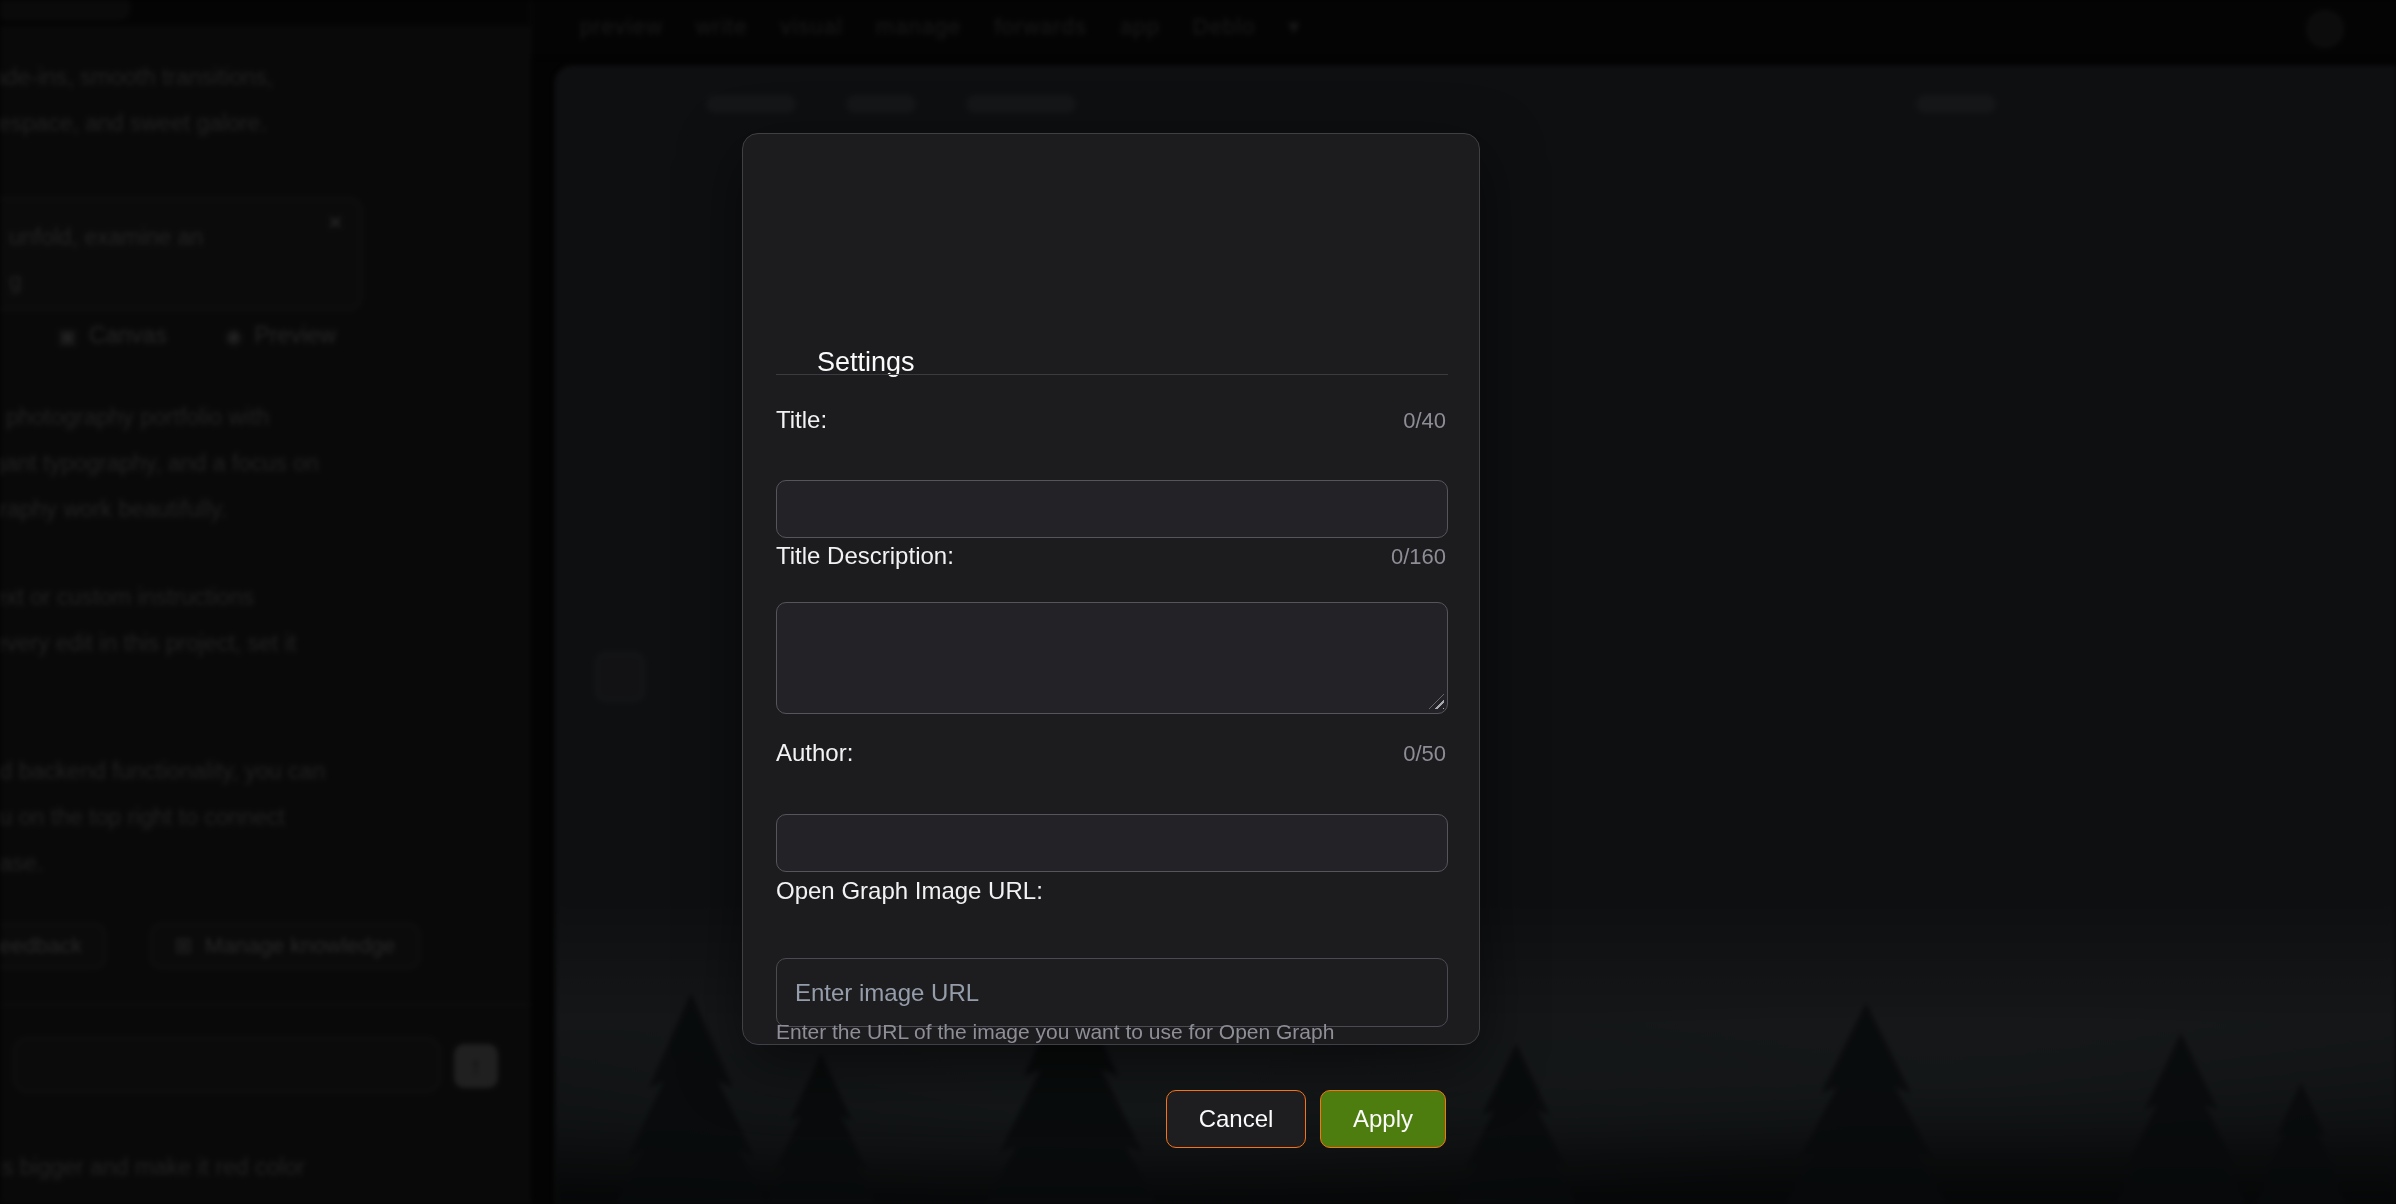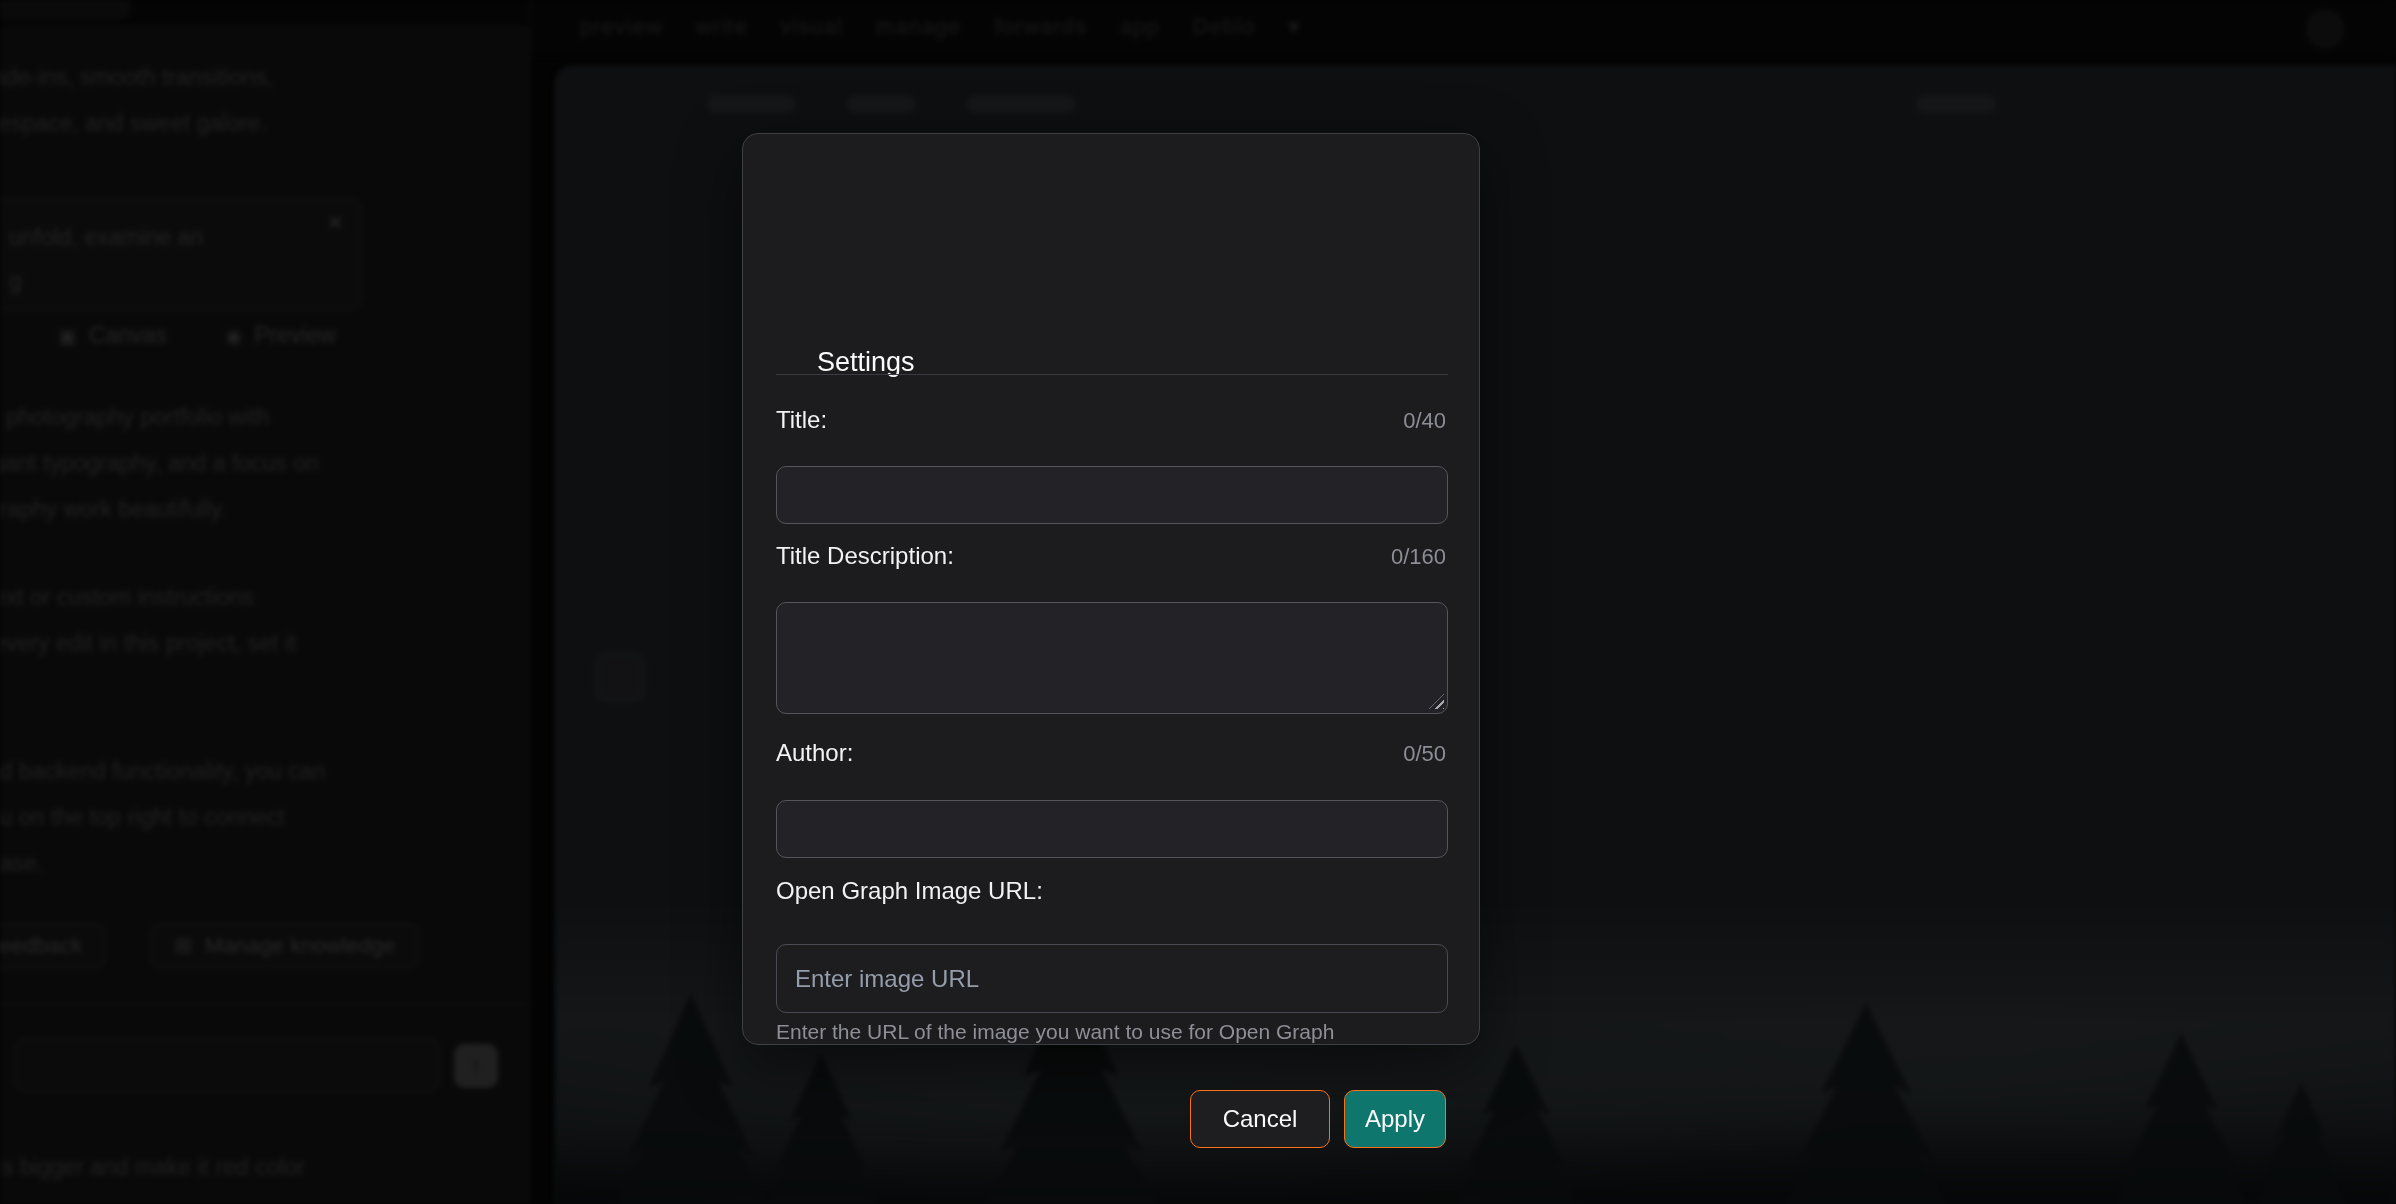--- a/index.html
+++ b/index.html
@@ -53,37 +53,37 @@
 
   .overlay { position:absolute; inset:0; background:rgba(0,0,0,0.52); }
 
   
   .modal { position:absolute; left:742px; top:133px; width:738px; height:912px; background:#1c1c1f; border:1px solid #3f3f45; border-radius:16px; box-shadow:0 20px 60px rgba(0,0,0,0.5); }
   .modal-title { position:absolute; left:74px; top:178px; font-size:27px; font-weight:500; color:#fafafa;margin-top:35px; }
   .modal-divider { position:absolute; left:33px; top:240px; width:672px; height:1px; background:#3a3a40; }
 
   .field-label { position:absolute; left:33px; font-size:24px; color:#f2f2f4; }
   .field-counter { position:absolute; right:33px; font-size:22px; color:#8d8d96; }
-  .txt-input { position:absolute; left:33px; width:672px; background:#232327; border:1px solid #55555c; border-radius:10px; color:#eee; font-size:24px; padding:0 18px; outline:none; font-family:"Liberation Sans", sans-serif; }
+  .txt-input { position:absolute; left:33px; width:672px; background:#232327; border:1px solid #55555c; border-radius:10px; color:#eee; font-size:24px; padding:0 18px; outline:none; font-family:"Liberation Sans", sans-serif;margin-top:14px; }
   .lbl-title { top:272px; } .cnt-title { top:274px; }
   .in-title { top:332px; height:58px; }
   .lbl-meta { top:408px; } .cnt-meta { top:410px; }
   .in-meta { top:468px; height:112px; resize:none; padding:14px 18px; position:absolute; left:33px; width:672px; background:#232327; border:1px solid #55555c; border-radius:10px; color:#eee; font-size:24px; outline:none; font-family:"Liberation Sans", sans-serif; }
   .resize-handle { position:absolute; left:686px; top:560px; width:15px; height:15px; clip-path:polygon(100% 0, 100% 100%, 0 100%); background:repeating-linear-gradient(135deg, transparent, transparent 3.5px, #a9a9b2 3.5px, #a9a9b2 5.5px); }
   .lbl-author { top:605px; } .cnt-author { top:607px; }
   .in-author { top:666px; height:58px; }
   .lbl-og { top:743px; }
   .in-og { top:810px; height:69px; background:#1d1d20; border:1px solid #4a4a52; }
   .in-og::placeholder { color:#959dab; opacity:1; }
   .helper-text { position:absolute; left:33px; top:886px; font-size:21px; color:#8e8e96; }
 
   .btn-row { position:absolute; right:33px; top:956px; display:flex; gap:14px; }
   .btn { height:58px; border-radius:10px; border:1px solid #f97316; color:#fafafa; font-size:24px; font-family:"Liberation Sans", sans-serif; display:flex; align-items:center; justify-content:center; cursor:pointer; }
   .btn-cancel { width:140px; background:#1e1e21; }
-  .btn-apply { width:102px; background:#0f766e;text-align:right; }
+  .btn-apply { width:126px; background:#4d7c0f;text-align:right; }
 </style>
 </head>
 <body>
 
 <div class="screen">
 
   <div class="bg-root">
     <div class="topbar">
       <div class="topbar-tab"></div>
       <div class="topbar-menu">preview    write    visual    manage forwards app    Deblo ▾</div>

